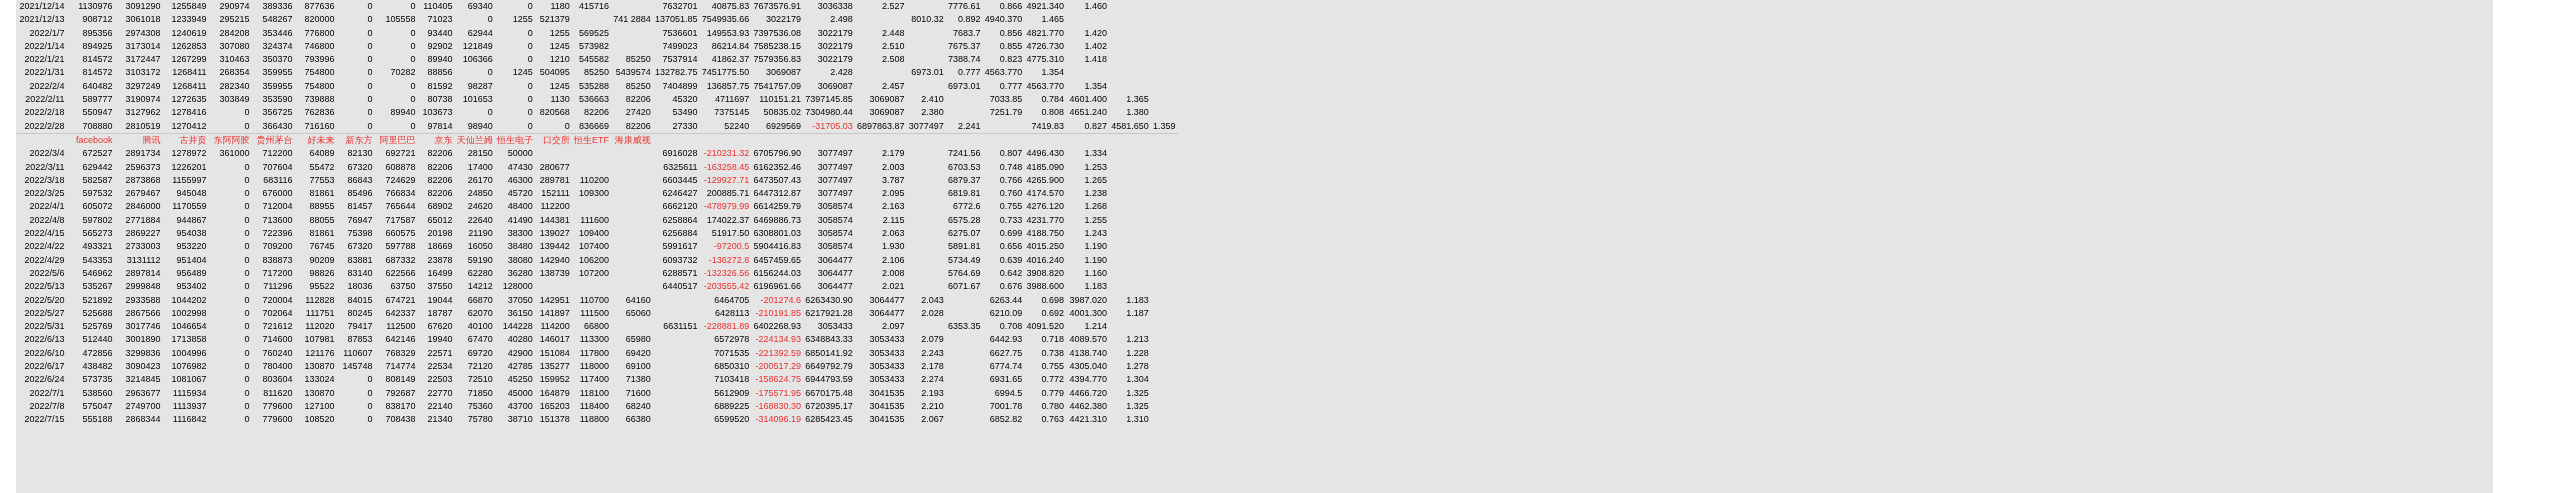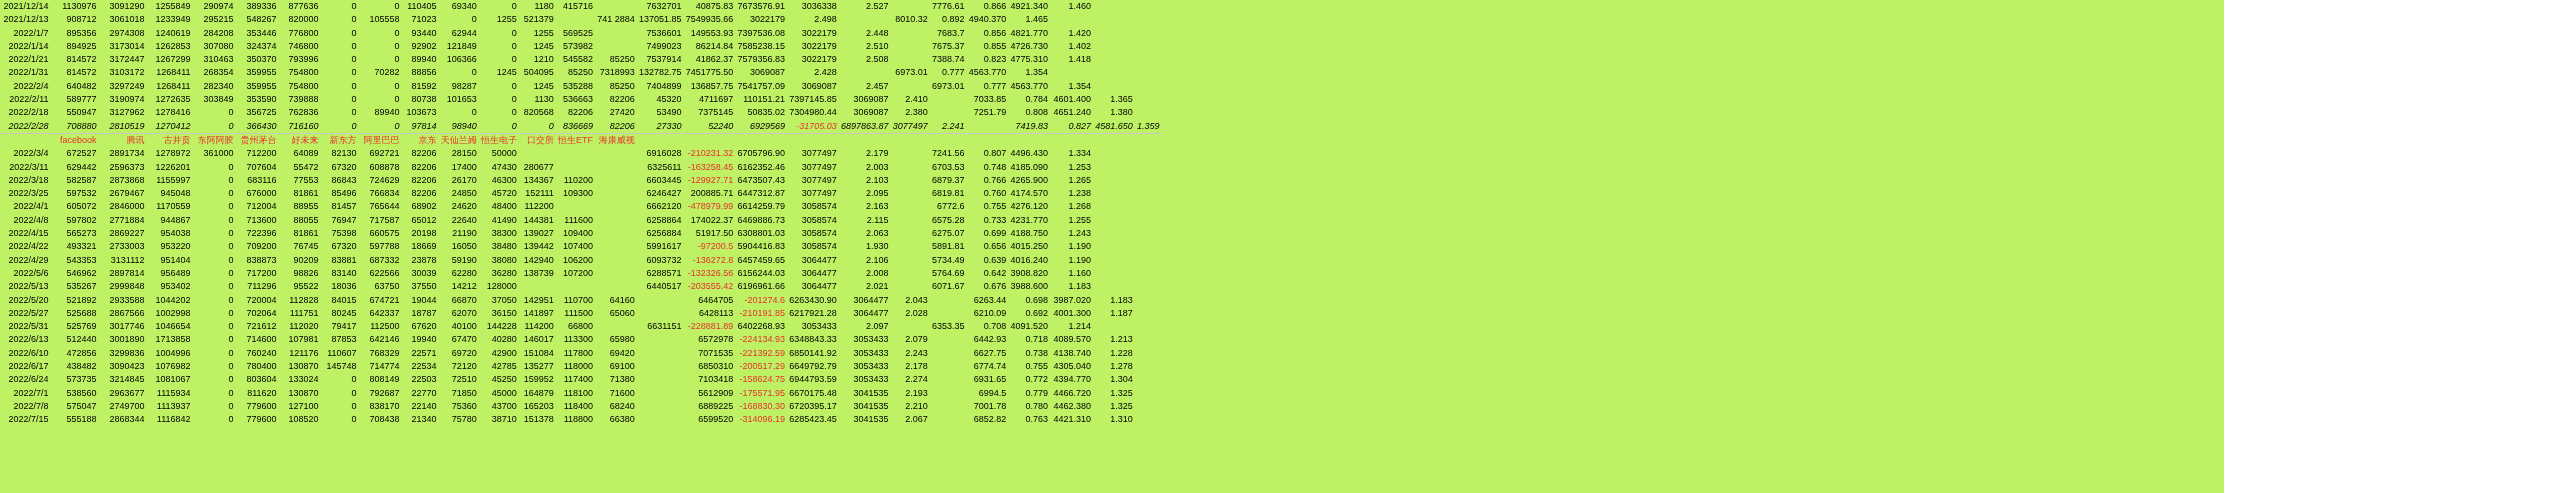--- a/index.html
+++ b/index.html
@@ -1,33 +1,33 @@
 <!DOCTYPE html>
 <html style="font-size:13.3px"><head>
 <meta charset="utf-8">
 <style>
   html,body{margin:0;padding:0;background:#ffffff;}
   body{font-family:"Liberation Sans","DejaVu Sans",sans-serif;}
-  #sheet{width:2224px;height:493px;overflow:hidden;position:relative;background:#bef264;}
+  #sheet{width:2477px;height:493px;overflow:hidden;position:relative;background:#e5e5e5;margin-left:16px;}
   table.grid{border-collapse:collapse;table-layout:fixed;font-size:9px;color:#000;}
   table.grid td{
     border:0;
     padding:0 2.5px 0 1.7px;
     height:13.3px;
     line-height:13.3px;
     white-space:nowrap;
     overflow:hidden;
     text-align:right;
     font-size:9px;
     vertical-align:middle;
   }
   td.lbl{text-align:left;}
   .red{color:#e8312f;}
   .redc{color:#e8312f;text-align:center;}
-  .sep{border-bottom:0.8px solid #c8c8c8;font-style:italic;}
+  .sep{border-bottom:0.8px solid #c8c8c8;}
   .hdrrow td{color:#e8312f;text-align:center;font-size:9px;}
 </style>
 </head>
 <body>
 
 <div id="sheet">
   <table class="grid" id="gridtable">
       <colgroup>
         <col style="width: 51px;">
         <col style="width: 48px;">
@@ -205,21 +205,21 @@
           <td>268354</td>
           <td>359955</td>
           <td>754800</td>
           <td>0</td>
           <td>70282</td>
           <td>88856</td>
           <td>0</td>
           <td>1245</td>
           <td>504095</td>
           <td>85250</td>
-          <td>7318993</td>
+          <td>5439574</td>
           <td>132782.75</td>
           <td>7451775.50</td>
           <td>3069087</td>
           <td>2.428</td>
           <td></td>
           <td>6973.01</td>
           <td>0.777</td>
           <td>4563.770</td>
           <td>1.354</td>
           <td></td>
@@ -428,28 +428,28 @@
           <td>2873868</td>
           <td>1155997</td>
           <td>0</td>
           <td>683116</td>
           <td>77553</td>
           <td>86843</td>
           <td>724629</td>
           <td>82206</td>
           <td>26170</td>
           <td>46300</td>
-          <td>134367</td>
+          <td>289781</td>
           <td>110200</td>
           <td></td>
           <td>6603445</td>
           <td class="red">-129927.71</td>
           <td>6473507.43</td>
           <td>3077497</td>
-          <td>2.103</td>
+          <td>3.787</td>
           <td></td>
           <td>6879.37</td>
           <td>0.766</td>
           <td>4265.900</td>
           <td>1.265</td>
           <td></td>
         </tr>
         <tr>
           <td class="lbl">2022/3/25</td>
           <td>597532</td>
@@ -621,21 +621,21 @@
         <tr>
           <td class="lbl">2022/5/6</td>
           <td>546962</td>
           <td>2897814</td>
           <td>956489</td>
           <td>0</td>
           <td>717200</td>
           <td>98826</td>
           <td>83140</td>
           <td>622566</td>
-          <td>30039</td>
+          <td>16499</td>
           <td>62280</td>
           <td>36280</td>
           <td>138739</td>
           <td>107200</td>
           <td></td>
           <td>6288571</td>
           <td class="red">-132326.56</td>
           <td>6156244.03</td>
           <td>3064477</td>
           <td>2.008</td>

